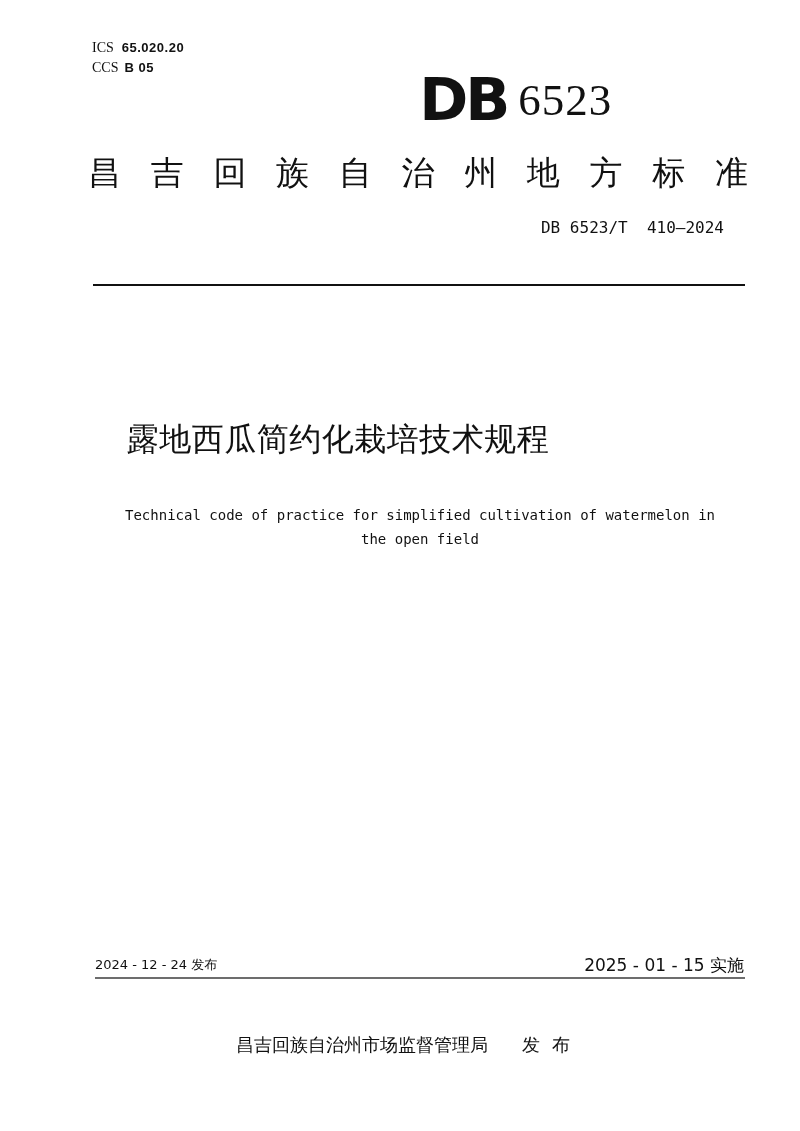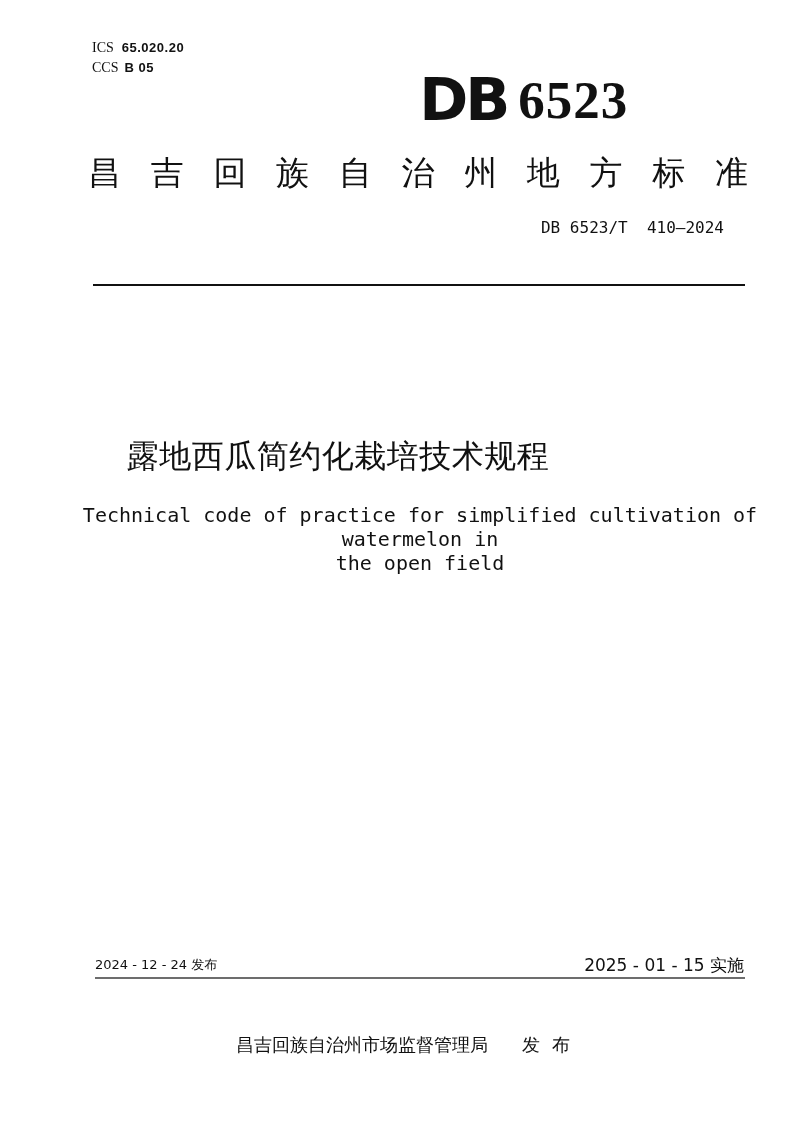--- a/index.html
+++ b/index.html
@@ -51,22 +51,22 @@
       font-family: "DejaVu Sans", sans-serif;
       font-weight: bold;
       font-size: 58px;
       letter-spacing: -3px;
       line-height: 60px;
       transform: scaleX(1.02);
       margin-right: 12px;
     }
     .logo-num {
       font-family: "Liberation Serif", serif;
-      font-weight: bold;
-      font-size: 53px;
+      font-weight: normal;
+      font-size: 45px;
       line-height: 60px;
       letter-spacing: 1px;
     }
 
     
     .authority-title {
       left: 88px;
       top: 150px;
       width: 660px;
       font-size: 33px;
@@ -90,33 +90,33 @@
       top: 284px;
       width: 652px;
       height: 2px;
       background: #111111;
     }
 
     
     .title-cn {
       left: 0;
       width: 676px;
-      top: 432px;
+      top: 415px;
       text-align: center;
       font-size: 32px;
       line-height: 48px;
       letter-spacing: 0.5px;
     }
     .title-en {
       left: 80px;
       width: 680px;
       top: 503px;
       text-align: center;
       font-family: "DejaVu Sans Mono", monospace;
-      font-size: 20px;
+      font-size: 14px;
       line-height: 24px;
     }
 
     
     .date-publish {
       left: 95px;
       top: 953px;
       font-size: 13px;
       line-height: 24px;
       white-space: nowrap;

